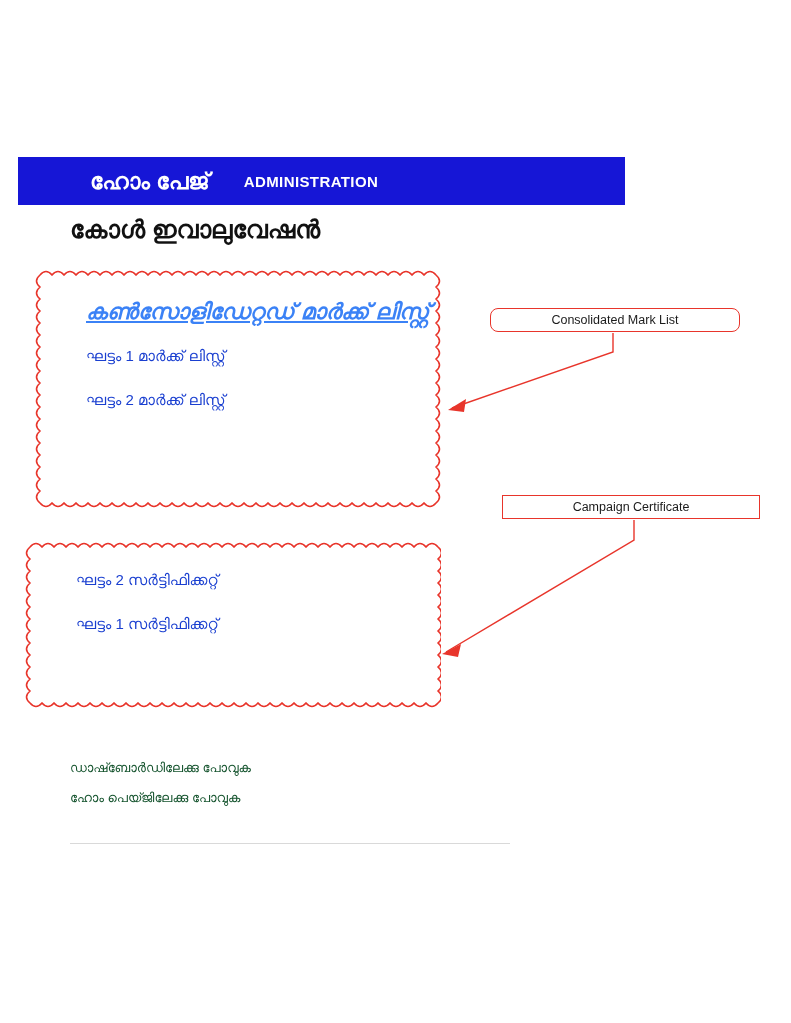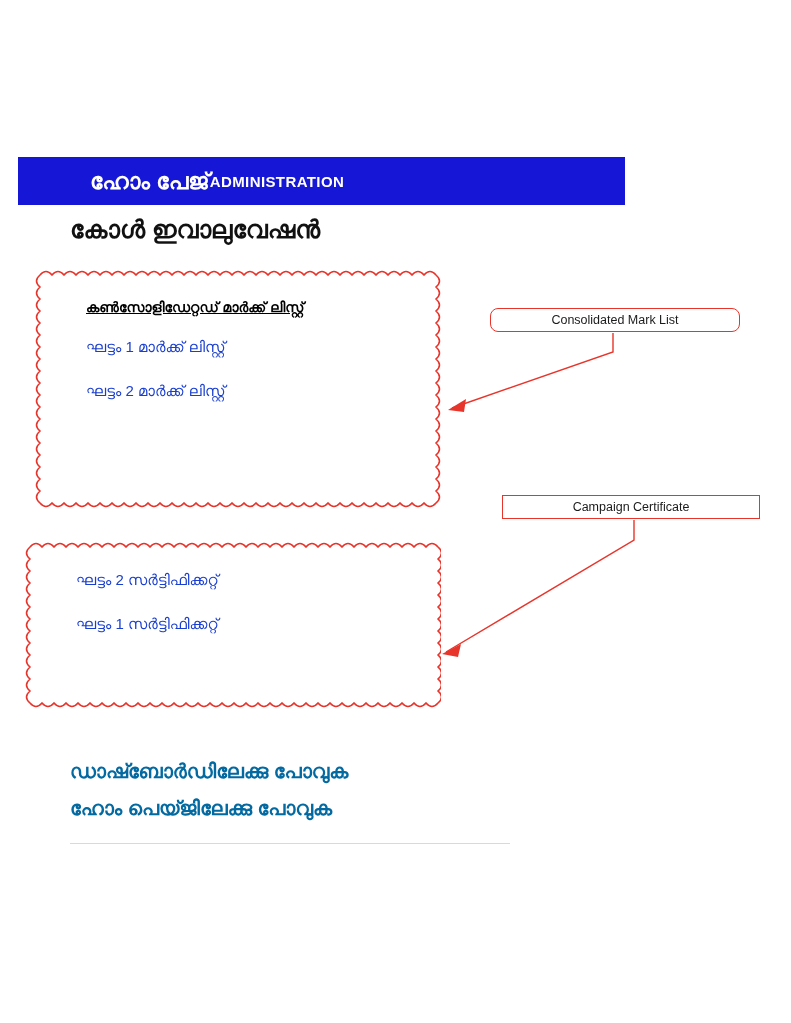--- a/index.html
+++ b/index.html
@@ -28,20 +28,21 @@
   }
   #nav-home-link {
     margin-left: 72px;
     color: #ffffff;
     font-size: 23px;
     font-weight: bold;
     letter-spacing: 0px;
     white-space: nowrap;
   }
   #nav-admin-label {
+    margin-left: 34px;
     color: #ffffff;
     font-size: 15px;
     font-weight: bold;
     letter-spacing: 0.4px;
     white-space: nowrap;
   }
 
   
   #page-title {
     position: absolute;
@@ -70,26 +71,27 @@
   .panel-inner {
     position: absolute;
     left: 0;
     top: 0;
     width: 100%;
     height: 100%;
     padding: 30px 0 0 52px;
     box-sizing: border-box;
   }
   .panel-heading {
-    font-size: 14px;
-    font-weight: bold;
-    color: #000000;
+    font-size: 22px;
+    font-weight: bold;
+    color: #3b82f6;
     text-decoration: underline;
     white-space: nowrap;
     margin-bottom: 22px;
+    font-style: italic;
   }
   .panel-link {
     font-size: 15px;
     color: #1a3fd0;
     white-space: nowrap;
     margin-bottom: 26px;
   }
 
   #panel-marklist {
     left: 34px;
@@ -105,25 +107,24 @@
   }
 
   
   #bottom-links {
     position: absolute;
     left: 70px;
     top: 760px;
     width: 430px;
   }
   .bottom-link {
-    font-size: 20px;
-    color: #0369a1;
+    font-size: 13px;
+    color: #14532d;
     white-space: nowrap;
     margin-bottom: 14px;
-    font-weight: bold;
   }
   #bottom-divider {
     position: absolute;
     left: 70px;
     top: 843px;
     width: 440px;
     height: 1px;
     background: #d9d9d9;
   }
 

